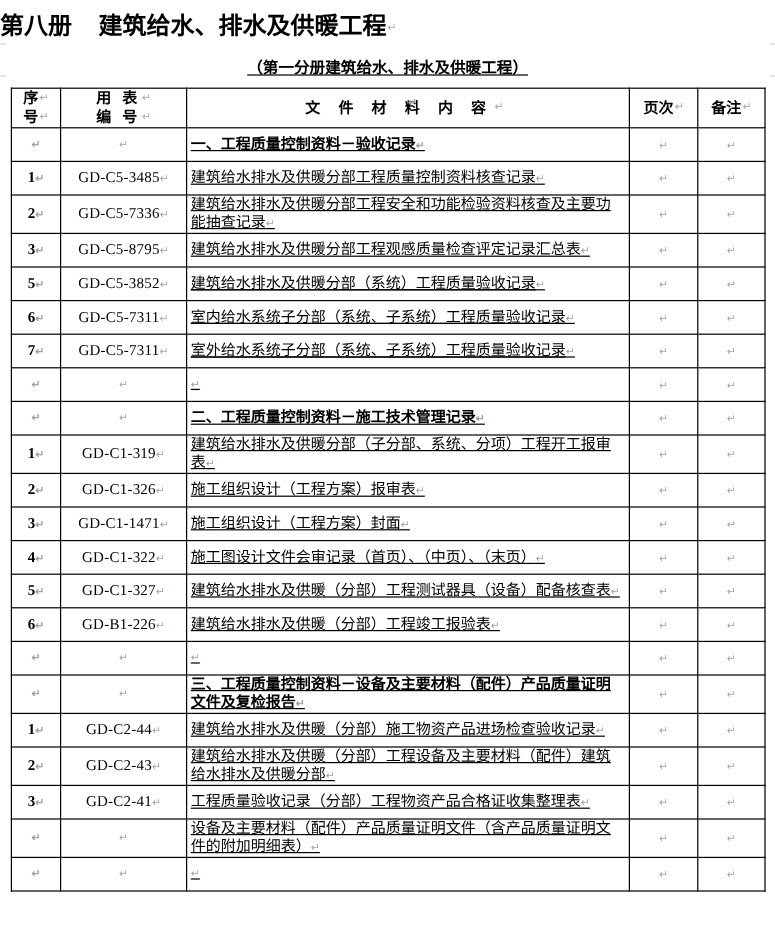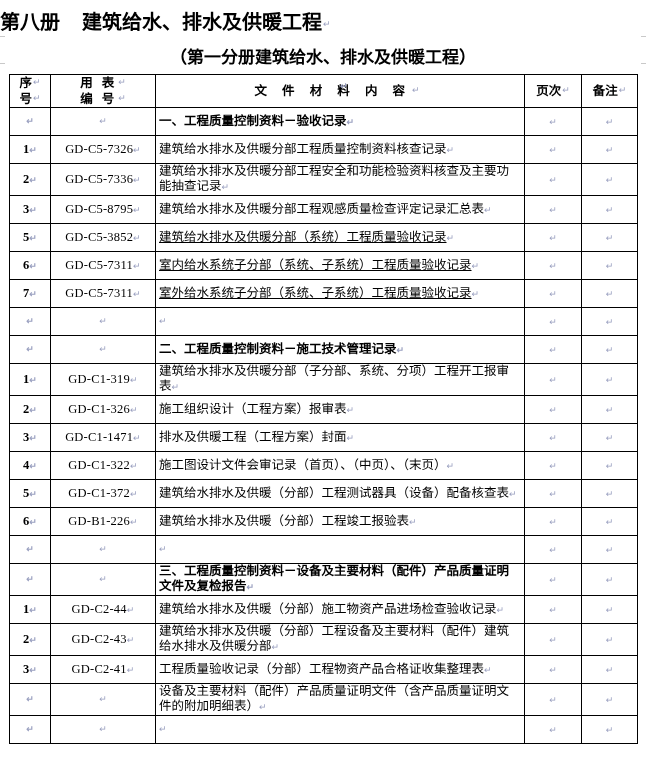--- a/index.html
+++ b/index.html
@@ -35,24 +35,25 @@
     font-size: 20px;
     letter-spacing: 0px;
     padding-top: 9px;
     line-height: 26px;
     white-space: pre;
   }
   .doc-title .gap { display: inline-block; width: 22px; }
   .doc-subtitle {
     text-align: center;
     font-weight: bold;
-    font-size: 17px;
+    font-size: 13px;
     line-height: 24px;
     padding-top: 9px;
     padding-bottom: 4px;
+    text-decoration: underline;
   }
 
   
   .pilcrow {
     color: #9aa0c0;
     font-size: 9px;
     font-family: "Liberation Sans", sans-serif;
     vertical-align: 2px;
     margin-left: 1px;
     font-weight: normal;
@@ -112,20 +113,21 @@
     text-align: center;
     font-family: "Liberation Serif", "DejaVu Serif", serif;
     font-size: 12.5px;
     letter-spacing: 0.2px;
   }
   td.content {
     text-align: left;
     font-family: "Liberation Sans", "DejaVu Sans", sans-serif;
     font-size: 12.6px;
     padding-left: 6px;
+    text-decoration: underline;
   }
   td.content.section {
     font-weight: bold;
   }
   td.content.underline span.t { text-decoration: underline; }
   td.page, td.remark { text-align: center; }
 
   .row-tall td { height: 40px; }
 
   .cellmark { color: #9aa0c0; font-size: 9px; font-family: "Liberation Sans", sans-serif; }
@@ -179,21 +181,21 @@
         </td>
         <td class="code">
           <span class="cellmark cell-center-mark">↵</span>
         </td>
         <td class="content section"><span class="t">一、工程质量控制资料－验收记录</span><span class="cellmark">↵</span></td>
         <td class="page"><span class="cellmark">↵</span></td>
         <td class="remark"><span class="cellmark">↵</span></td>
       </tr>
       <tr>
         <td class="seq"><span>1</span><span class="cellmark">↵</span></td>
-        <td class="code"><span>GD-C5-7326</span><span class="cellmark">↵</span></td>
+        <td class="code"><span>GD-C5-3485</span><span class="cellmark">↵</span></td>
         <td class="content"><span class="t">建筑给水排水及供暖分部工程质量控制资料核查记录</span><span class="cellmark">↵</span></td>
         <td class="page"><span class="cellmark">↵</span></td>
         <td class="remark"><span class="cellmark">↵</span></td>
       </tr>
       <tr class="row-tall">
         <td class="seq"><span>2</span><span class="cellmark">↵</span></td>
         <td class="code"><span>GD-C5-7336</span><span class="cellmark">↵</span></td>
         <td class="content"><span class="t">建筑给水排水及供暖分部工程安全和功能检验资料核查及主要功能抽查记录</span><span class="cellmark">↵</span></td>
         <td class="page"><span class="cellmark">↵</span></td>
         <td class="remark"><span class="cellmark">↵</span></td>
@@ -260,34 +262,34 @@
       <tr>
         <td class="seq"><span>2</span><span class="cellmark">↵</span></td>
         <td class="code"><span>GD-C1-326</span><span class="cellmark">↵</span></td>
         <td class="content"><span class="t">施工组织设计（工程方案）报审表</span><span class="cellmark">↵</span></td>
         <td class="page"><span class="cellmark">↵</span></td>
         <td class="remark"><span class="cellmark">↵</span></td>
       </tr>
       <tr>
         <td class="seq"><span>3</span><span class="cellmark">↵</span></td>
         <td class="code"><span>GD-C1-1471</span><span class="cellmark">↵</span></td>
-        <td class="content"><span class="t">排水及供暖工程（工程方案）封面</span><span class="cellmark">↵</span></td>
+        <td class="content"><span class="t">施工组织设计（工程方案）封面</span><span class="cellmark">↵</span></td>
         <td class="page"><span class="cellmark">↵</span></td>
         <td class="remark"><span class="cellmark">↵</span></td>
       </tr>
       <tr>
         <td class="seq"><span>4</span><span class="cellmark">↵</span></td>
         <td class="code"><span>GD-C1-322</span><span class="cellmark">↵</span></td>
         <td class="content"><span class="t">施工图设计文件会审记录（首页）、（中页）、（末页）</span><span class="cellmark">↵</span></td>
         <td class="page"><span class="cellmark">↵</span></td>
         <td class="remark"><span class="cellmark">↵</span></td>
       </tr>
       <tr>
         <td class="seq"><span>5</span><span class="cellmark">↵</span></td>
-        <td class="code"><span>GD-C1-372</span><span class="cellmark">↵</span></td>
+        <td class="code"><span>GD-C1-327</span><span class="cellmark">↵</span></td>
         <td class="content"><span class="t">建筑给水排水及供暖（分部）工程测试器具（设备）配备核查表</span><span class="cellmark">↵</span></td>
         <td class="page"><span class="cellmark">↵</span></td>
         <td class="remark"><span class="cellmark">↵</span></td>
       </tr>
       <tr>
         <td class="seq"><span>6</span><span class="cellmark">↵</span></td>
         <td class="code"><span>GD-B1-226</span><span class="cellmark">↵</span></td>
         <td class="content"><span class="t">建筑给水排水及供暖（分部）工程竣工报验表</span><span class="cellmark">↵</span></td>
         <td class="page"><span class="cellmark">↵</span></td>
         <td class="remark"><span class="cellmark">↵</span></td>

